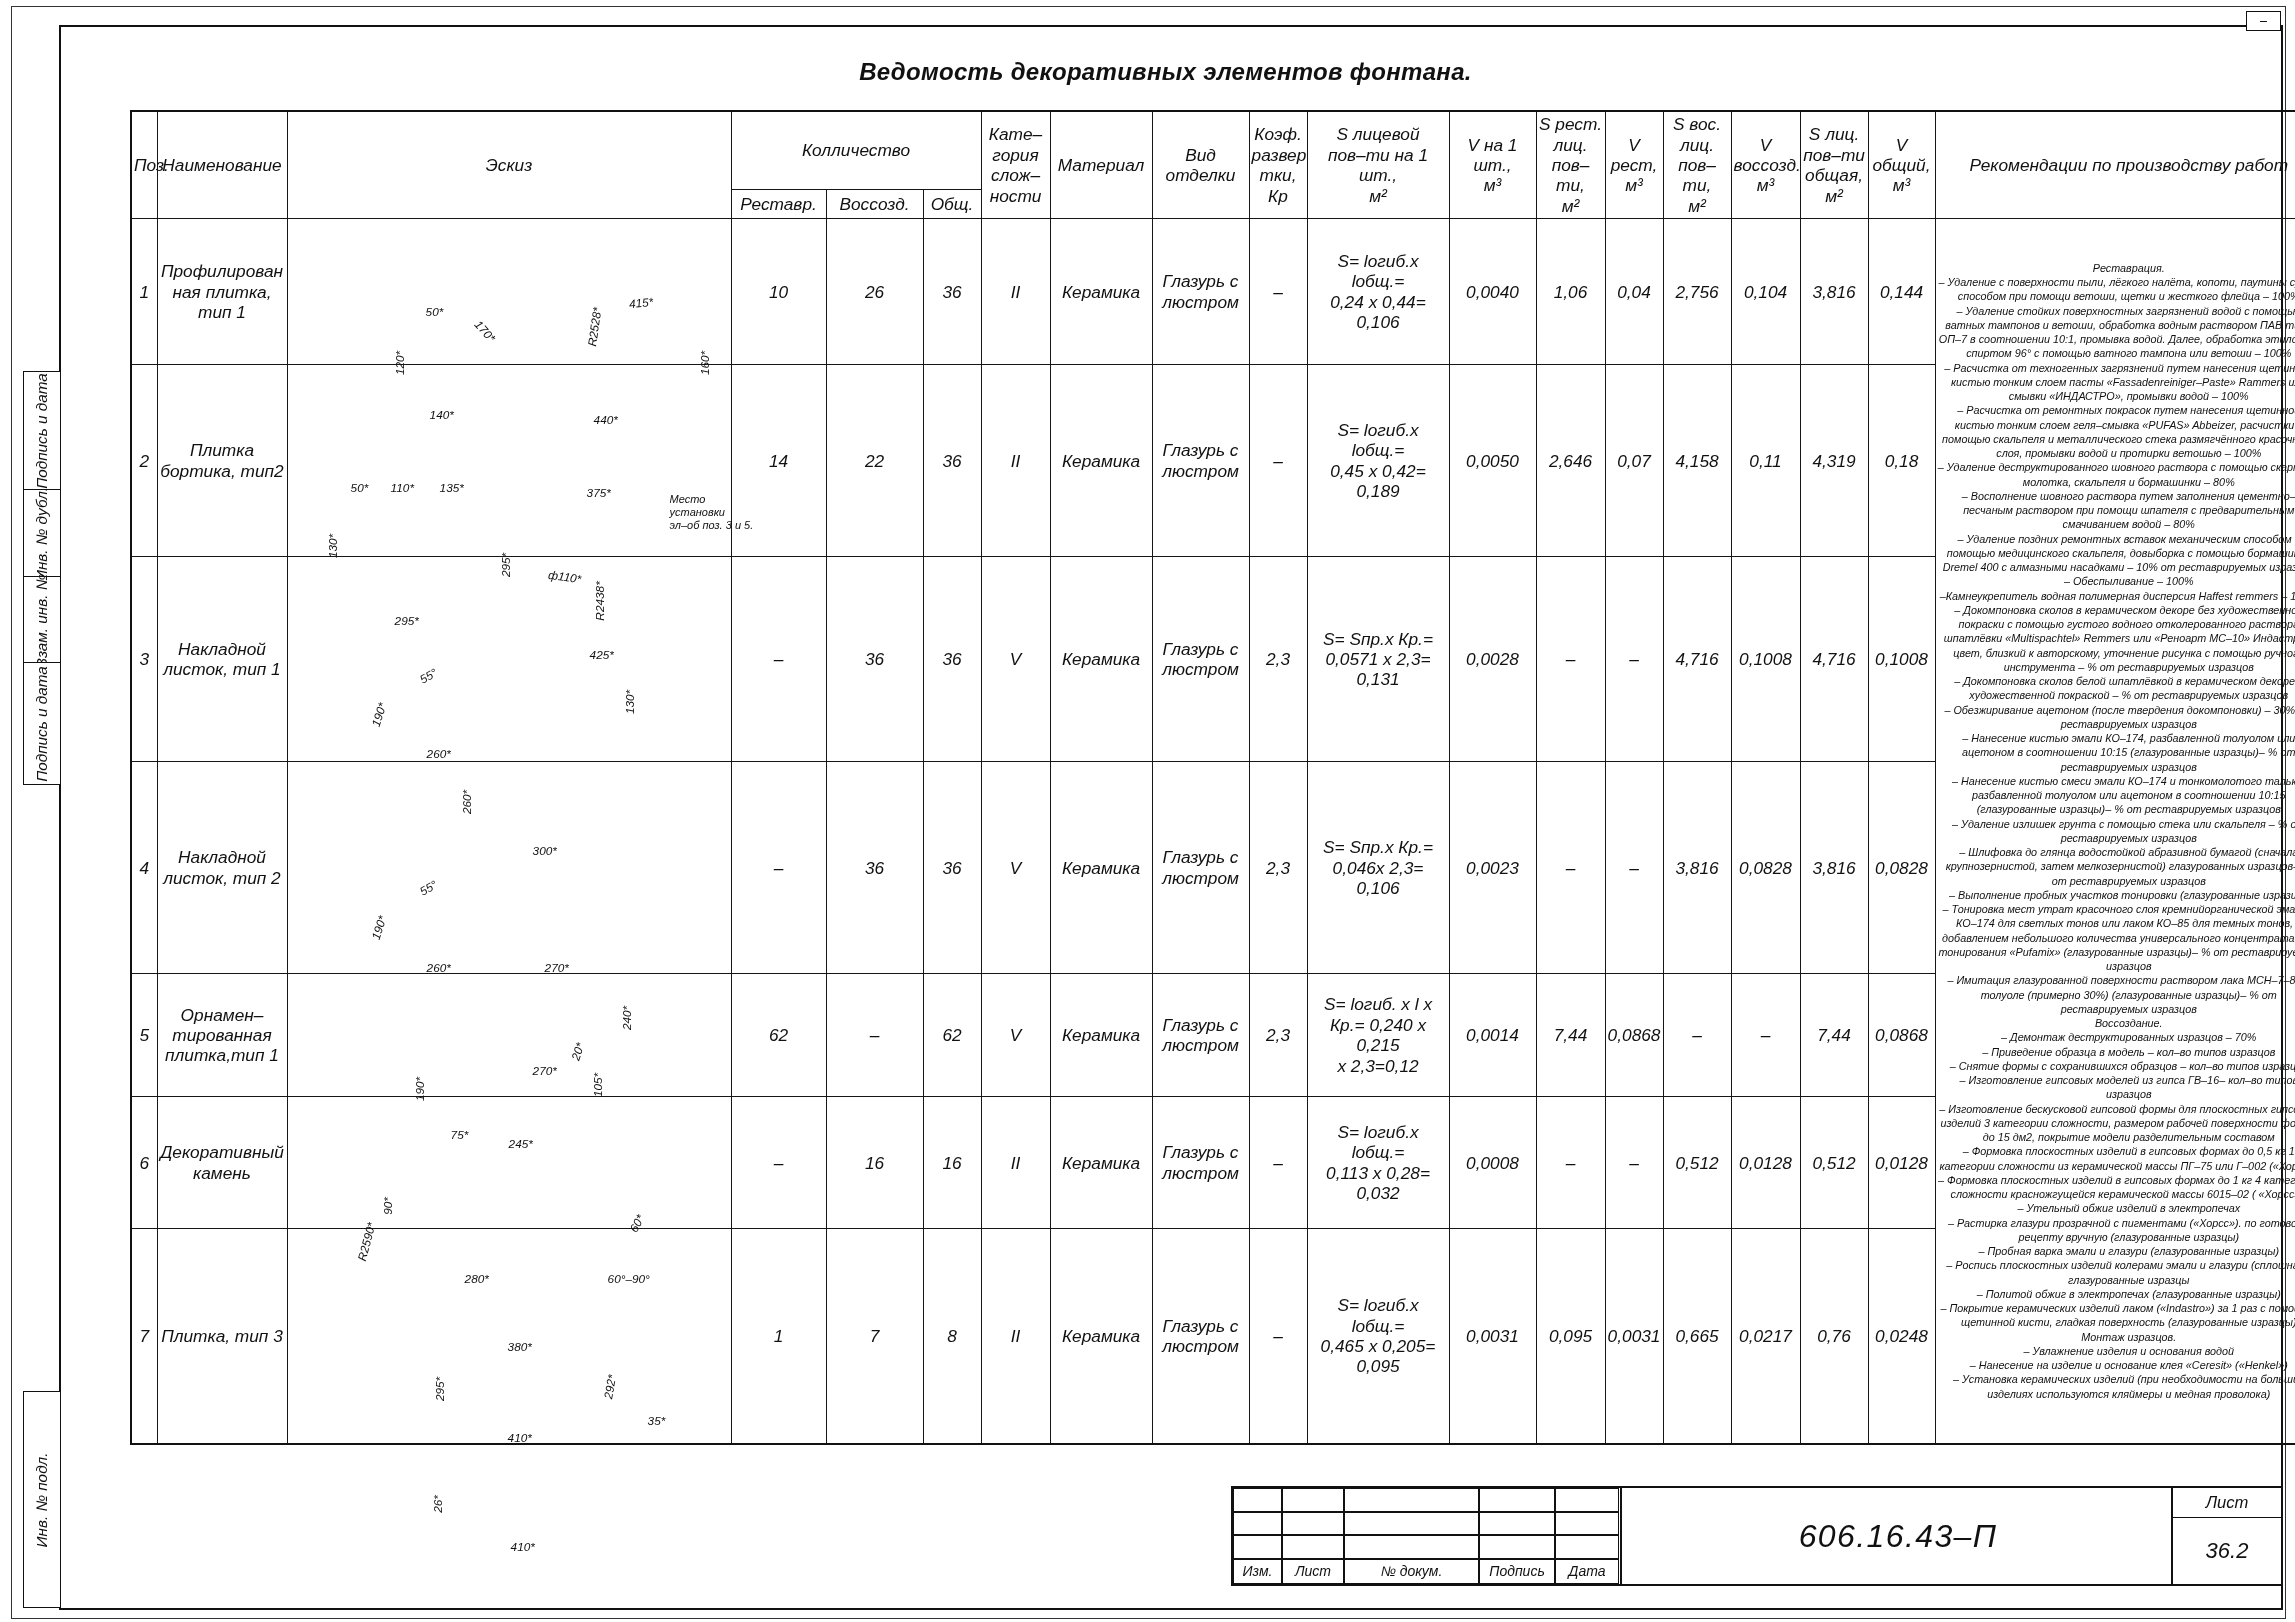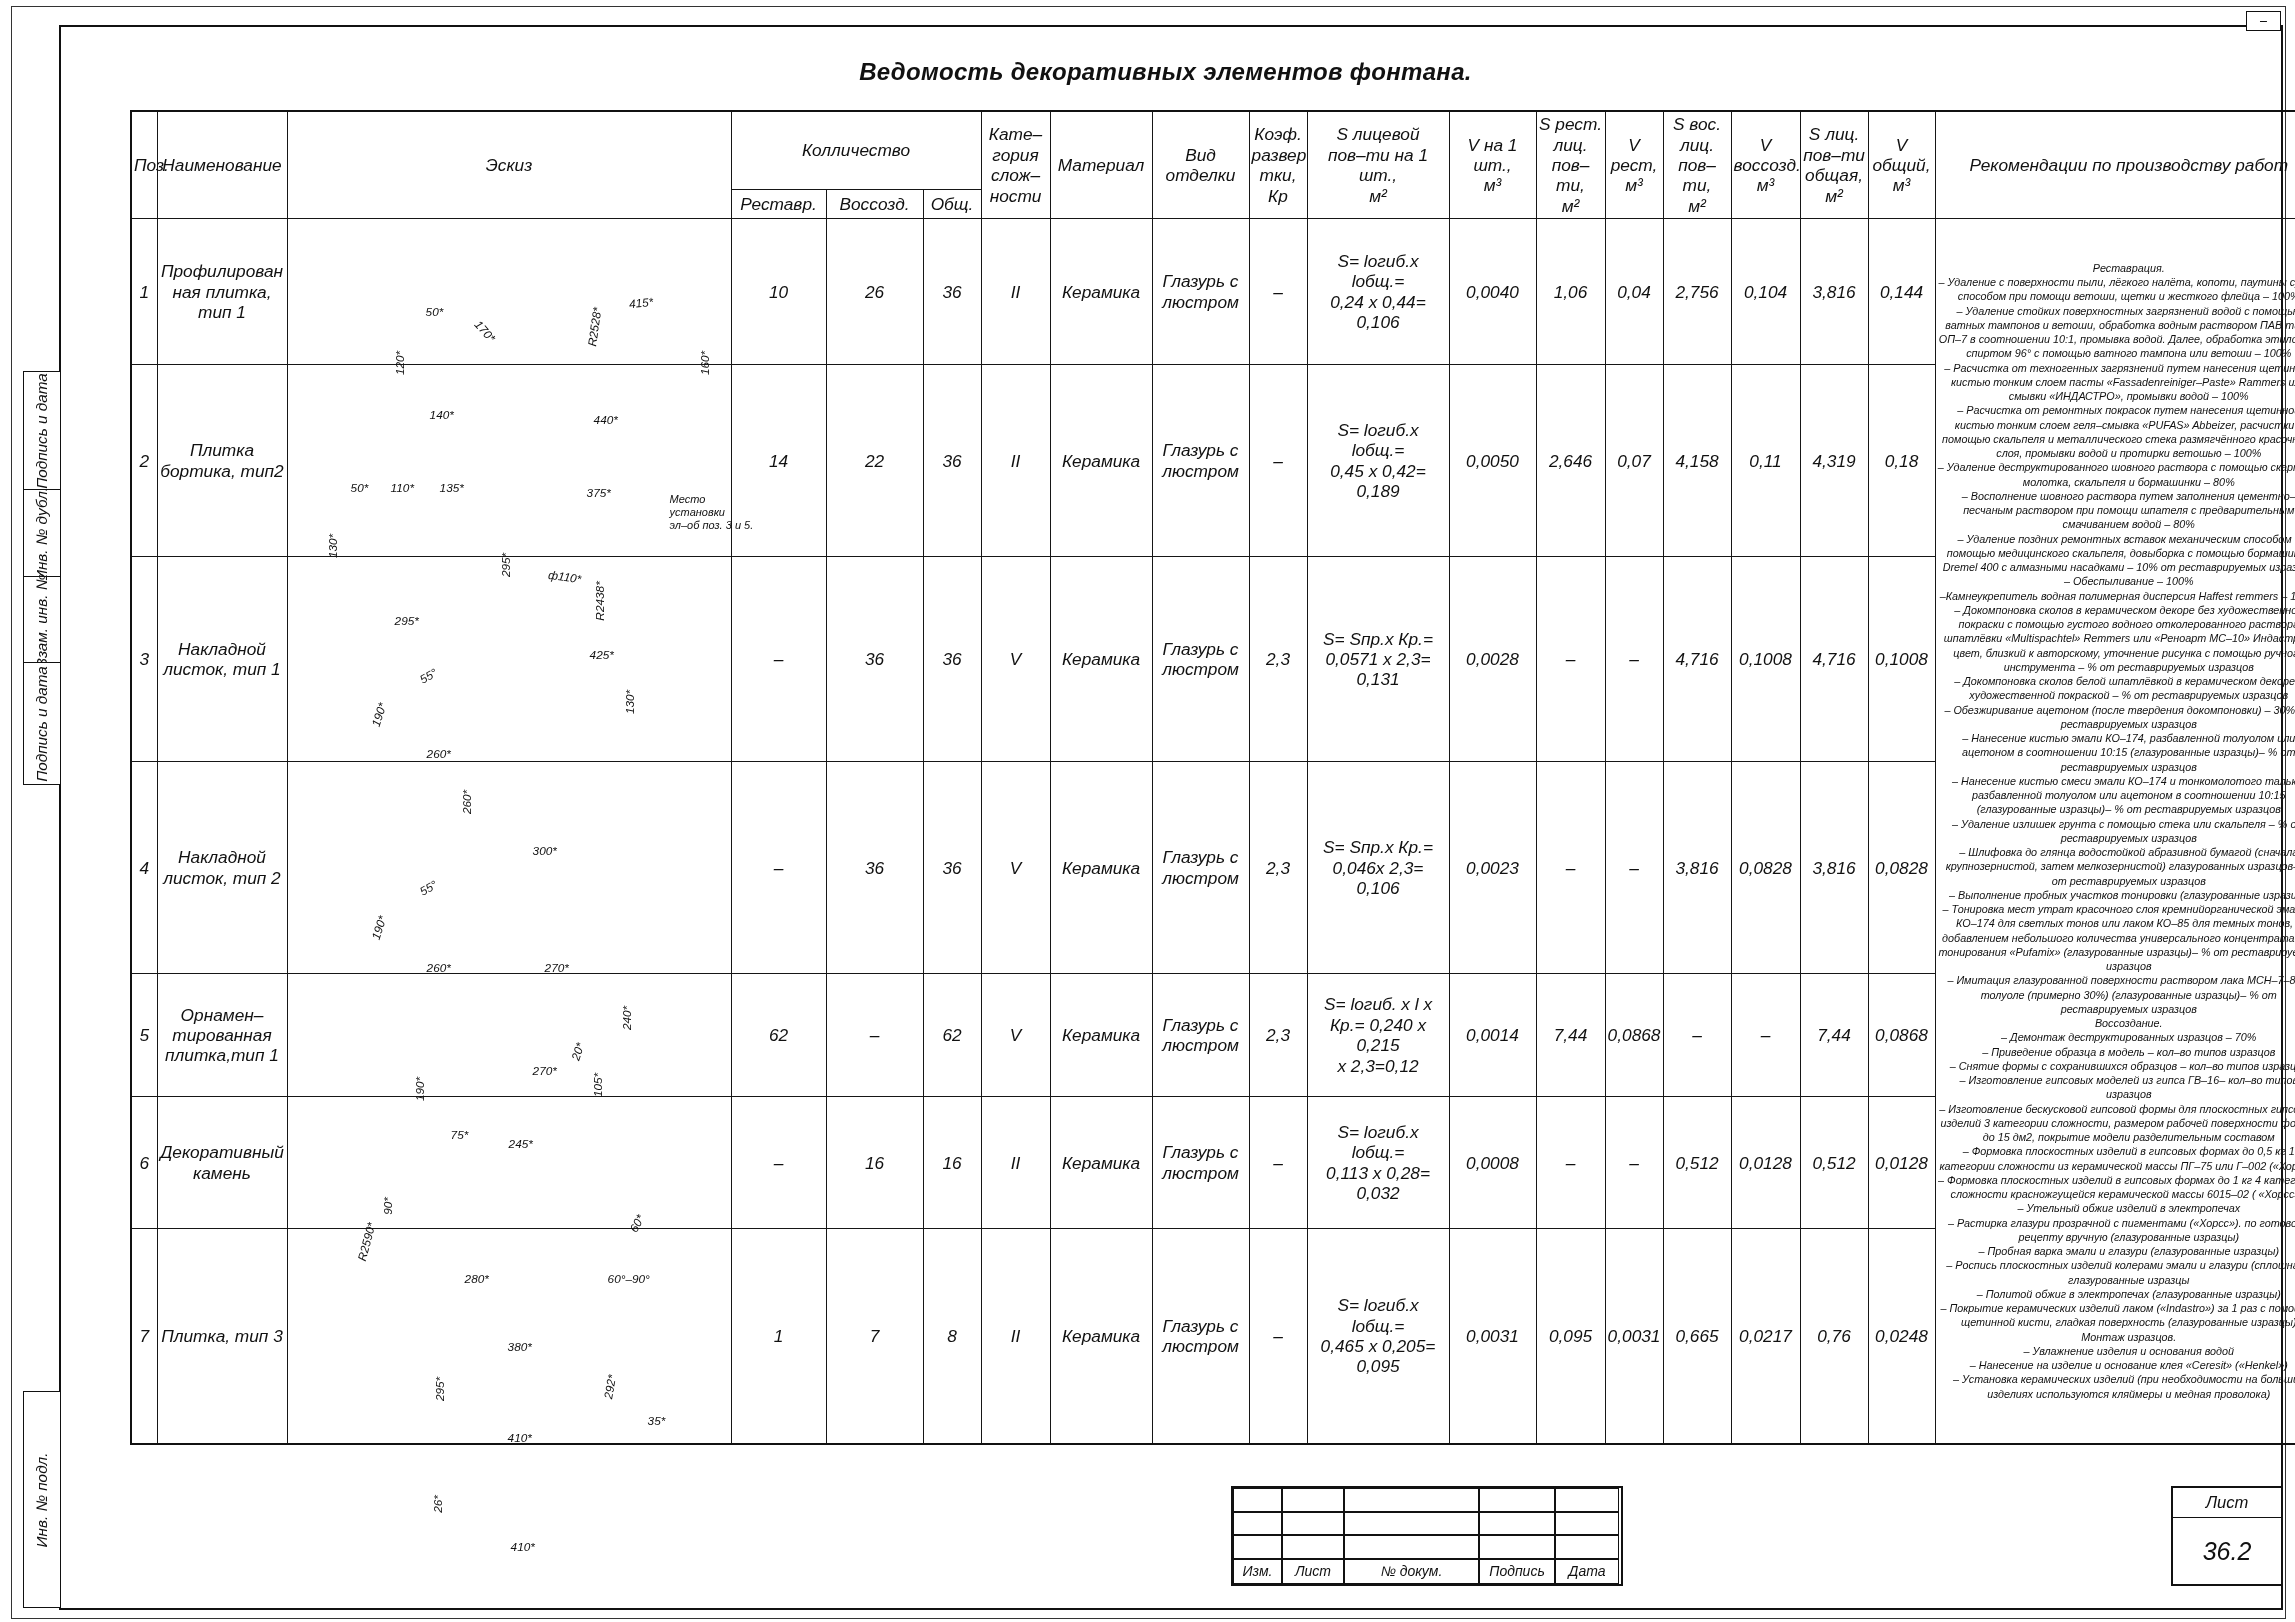--- a/index.html
+++ b/index.html
@@ -92,21 +92,21 @@
   .side-box span{transform:rotate(-90deg);white-space:nowrap;font-size:15.3px;}
   
   .stamp-grid{position:absolute;left:1231px;top:1486px;width:388px;height:96px;border:2.1px solid #111;
     display:grid;grid-template-columns:49px 62px 135px 76px 64px;grid-template-rows:1fr 1fr 1fr 25px;background:#fff;}
   .stamp-grid div{border:1px solid #111;display:flex;align-items:center;justify-content:center;font-size:14px;}
   .doc-number{position:absolute;left:1620px;top:1486px;width:552px;height:96px;border:2.1px solid #111;background:#fff;
     display:flex;align-items:center;justify-content:center;font-size:32px;letter-spacing:1.4px;}
   .sheet-box{position:absolute;left:2171px;top:1486px;width:108px;height:96px;border:2.1px solid #111;background:#fff;
     display:flex;flex-direction:column;}
   .sheet-box .lbl{height:29px;border-bottom:1.4px solid #111;display:flex;align-items:center;justify-content:center;font-size:16.6px;}
-  .sheet-box .num{flex:1;display:flex;align-items:center;justify-content:center;font-size:25px;}
+  .sheet-box .num{flex:1;display:flex;align-items:center;justify-content:center;font-size:22px;}
 </style>
 </head>
 <body>
 
 <div class="sheet">
   <svg width="0" height="0">
     <defs>
       <pattern id="hatch" width="9" height="9" patternUnits="userSpaceOnUse">
         <path d="M0,9 L9,0" stroke="#111" stroke-width="1.4"></path>
       </pattern>
@@ -454,18 +454,19 @@
       <div></div>
       <div></div>
       <div></div>
       <div></div>
       <div>Изм.</div>
       <div>Лист</div>
       <div>№ докум.</div>
       <div>Подпись</div>
       <div>Дата</div>
     </div>
+  <div class="doc-number">606.16.43–П</div>
   <div class="sheet-box">
     <div class="lbl">Лист</div>
     <div class="num">36.2</div>
   </div>
 </div>
 
 
 </body></html>

